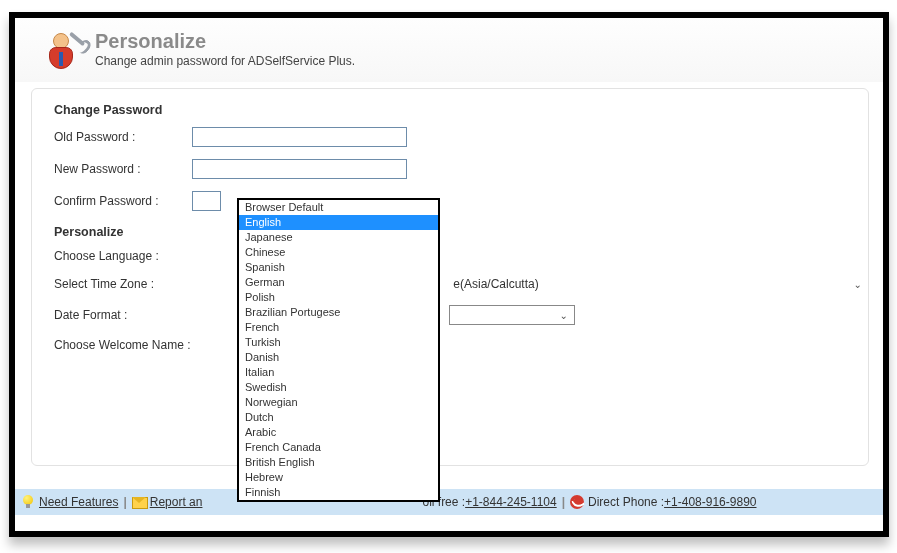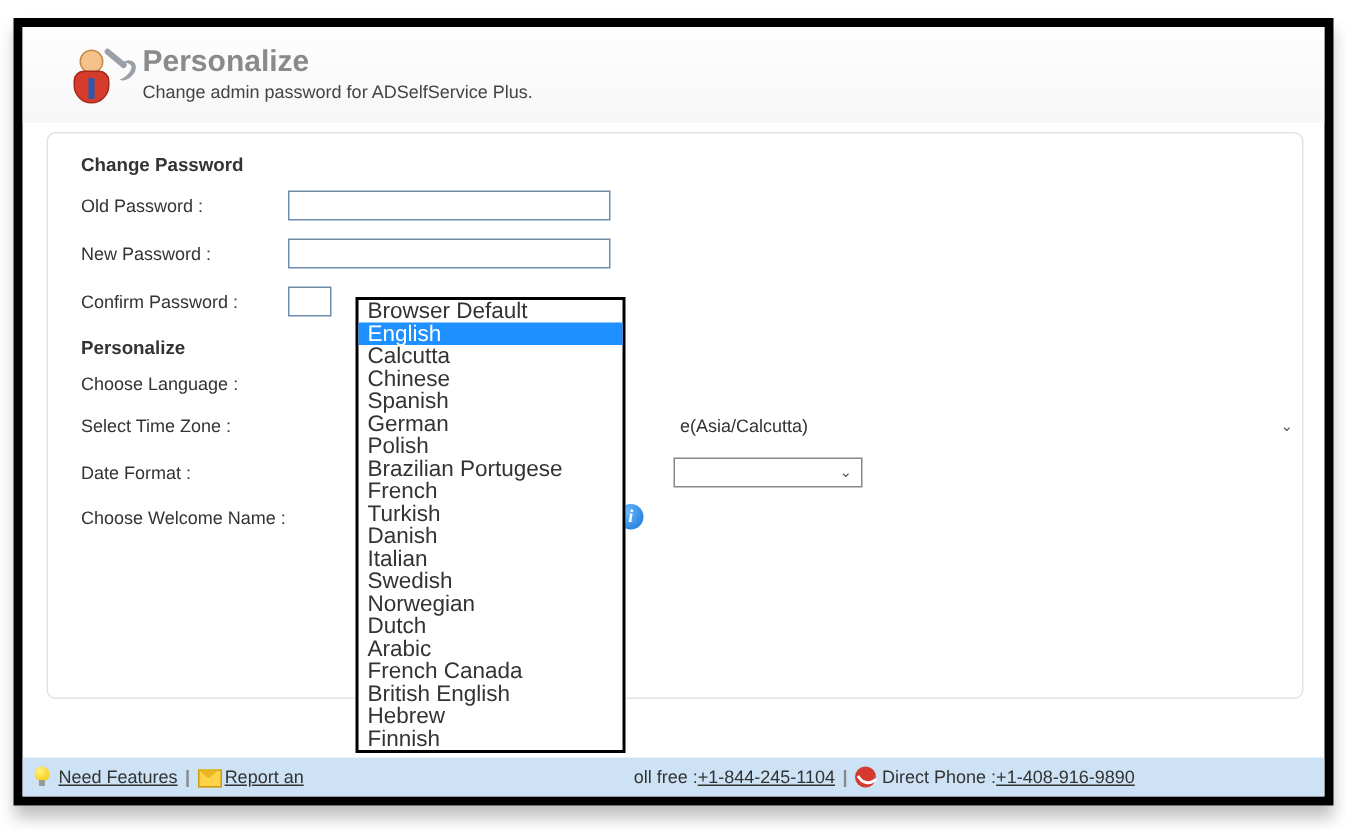--- a/index.html
+++ b/index.html
@@ -82,21 +82,21 @@
   .info-icon {
     display:inline-flex; align-items:center; justify-content:center;
     width:17px; height:17px; border-radius:50%;
     background: radial-gradient(circle at 30% 30%, #6fbcff, #1374d6);
     color:#fff; font-weight:bold; font-style:italic; font-family:Georgia,serif;
     font-size:12px; margin-left: 200px;
   }
   .personalize-block { margin-top: 14px; }
   .personalize-block .row { margin-bottom: 11px; }
   .footer {
-    position:absolute; left:0; bottom:0; width:100%;
+    position:absolute; left:0; bottom:16px; width:100%;
     height: 26px;
     background: #cde3f5;
     display:flex; align-items:center;
     font-size:12px;
     color:#333;
     padding: 0 6px;
   }
   .footer .sep { color:#888; margin: 0 5px; font-weight:bold; }
   .footer a { color:#333; text-decoration: underline; }
   .bulb,.mail,.phone-g,.phone-r{display:inline-block;width:14px;height:14px;margin-right:4px;vertical-align:middle;position:relative;}
@@ -104,25 +104,25 @@
   .bulb::after{content:"";position:absolute;left:5px;top:9px;width:4px;height:4px;background:#999;}
   .mail::before{content:"";position:absolute;left:0;top:2px;width:14px;height:10px;background:#ffd24a;border:1px solid #c89a10;}
   .mail::after{content:"";position:absolute;left:0;top:2px;border-left:7px solid transparent;border-right:7px solid transparent;border-top:6px solid #e6b522;}
   .phone-g,.phone-r{border-radius:50%;}
   .phone-r{background:#d43a2f;}
   .phone-g::before,.phone-r::before{content:"";position:absolute;left:3px;top:3px;width:8px;height:8px;border:2px solid #fff;border-top:none;border-right:none;border-radius:0 0 0 8px;transform:rotate(-35deg);}
   
   .dropdown {
     position:absolute;
     left: 222px; top: 180px;
-    width: 180px;
+    width: 203px;
     border: 2px solid #000;
     background:#fff;
     z-index: 50;
-    font-size: 15px;
+    font-size: 11px;
     line-height: 15px;
   }
   .dropdown .opt { padding: 0 6px; height:15px; display:flex; align-items:center; cursor:default;}
   .dropdown .opt.sel { background:#1e90ff; color:#fff; }
 </style>
 </head>
 <body>
 
 <div class="outer-frame">
 
@@ -200,21 +200,21 @@
     <a href="#">+1-844-245-1104</a>
     <span class="sep">|</span>
     <span class="phone-r"></span>
     <span> Direct Phone : </span>
     <a href="#">+1-408-916-9890</a>
   </div>
 
   <div class="dropdown" id="lang-dd">
       <div class="opt">Browser Default</div>
       <div class="opt sel">English</div>
-      <div class="opt">Calcutta</div>
+      <div class="opt">Japanese</div>
       <div class="opt">Chinese</div>
       <div class="opt">Spanish</div>
       <div class="opt">German</div>
       <div class="opt">Polish</div>
       <div class="opt">Brazilian Portugese</div>
       <div class="opt">French</div>
       <div class="opt">Turkish</div>
       <div class="opt">Danish</div>
       <div class="opt">Italian</div>
       <div class="opt">Swedish</div>

